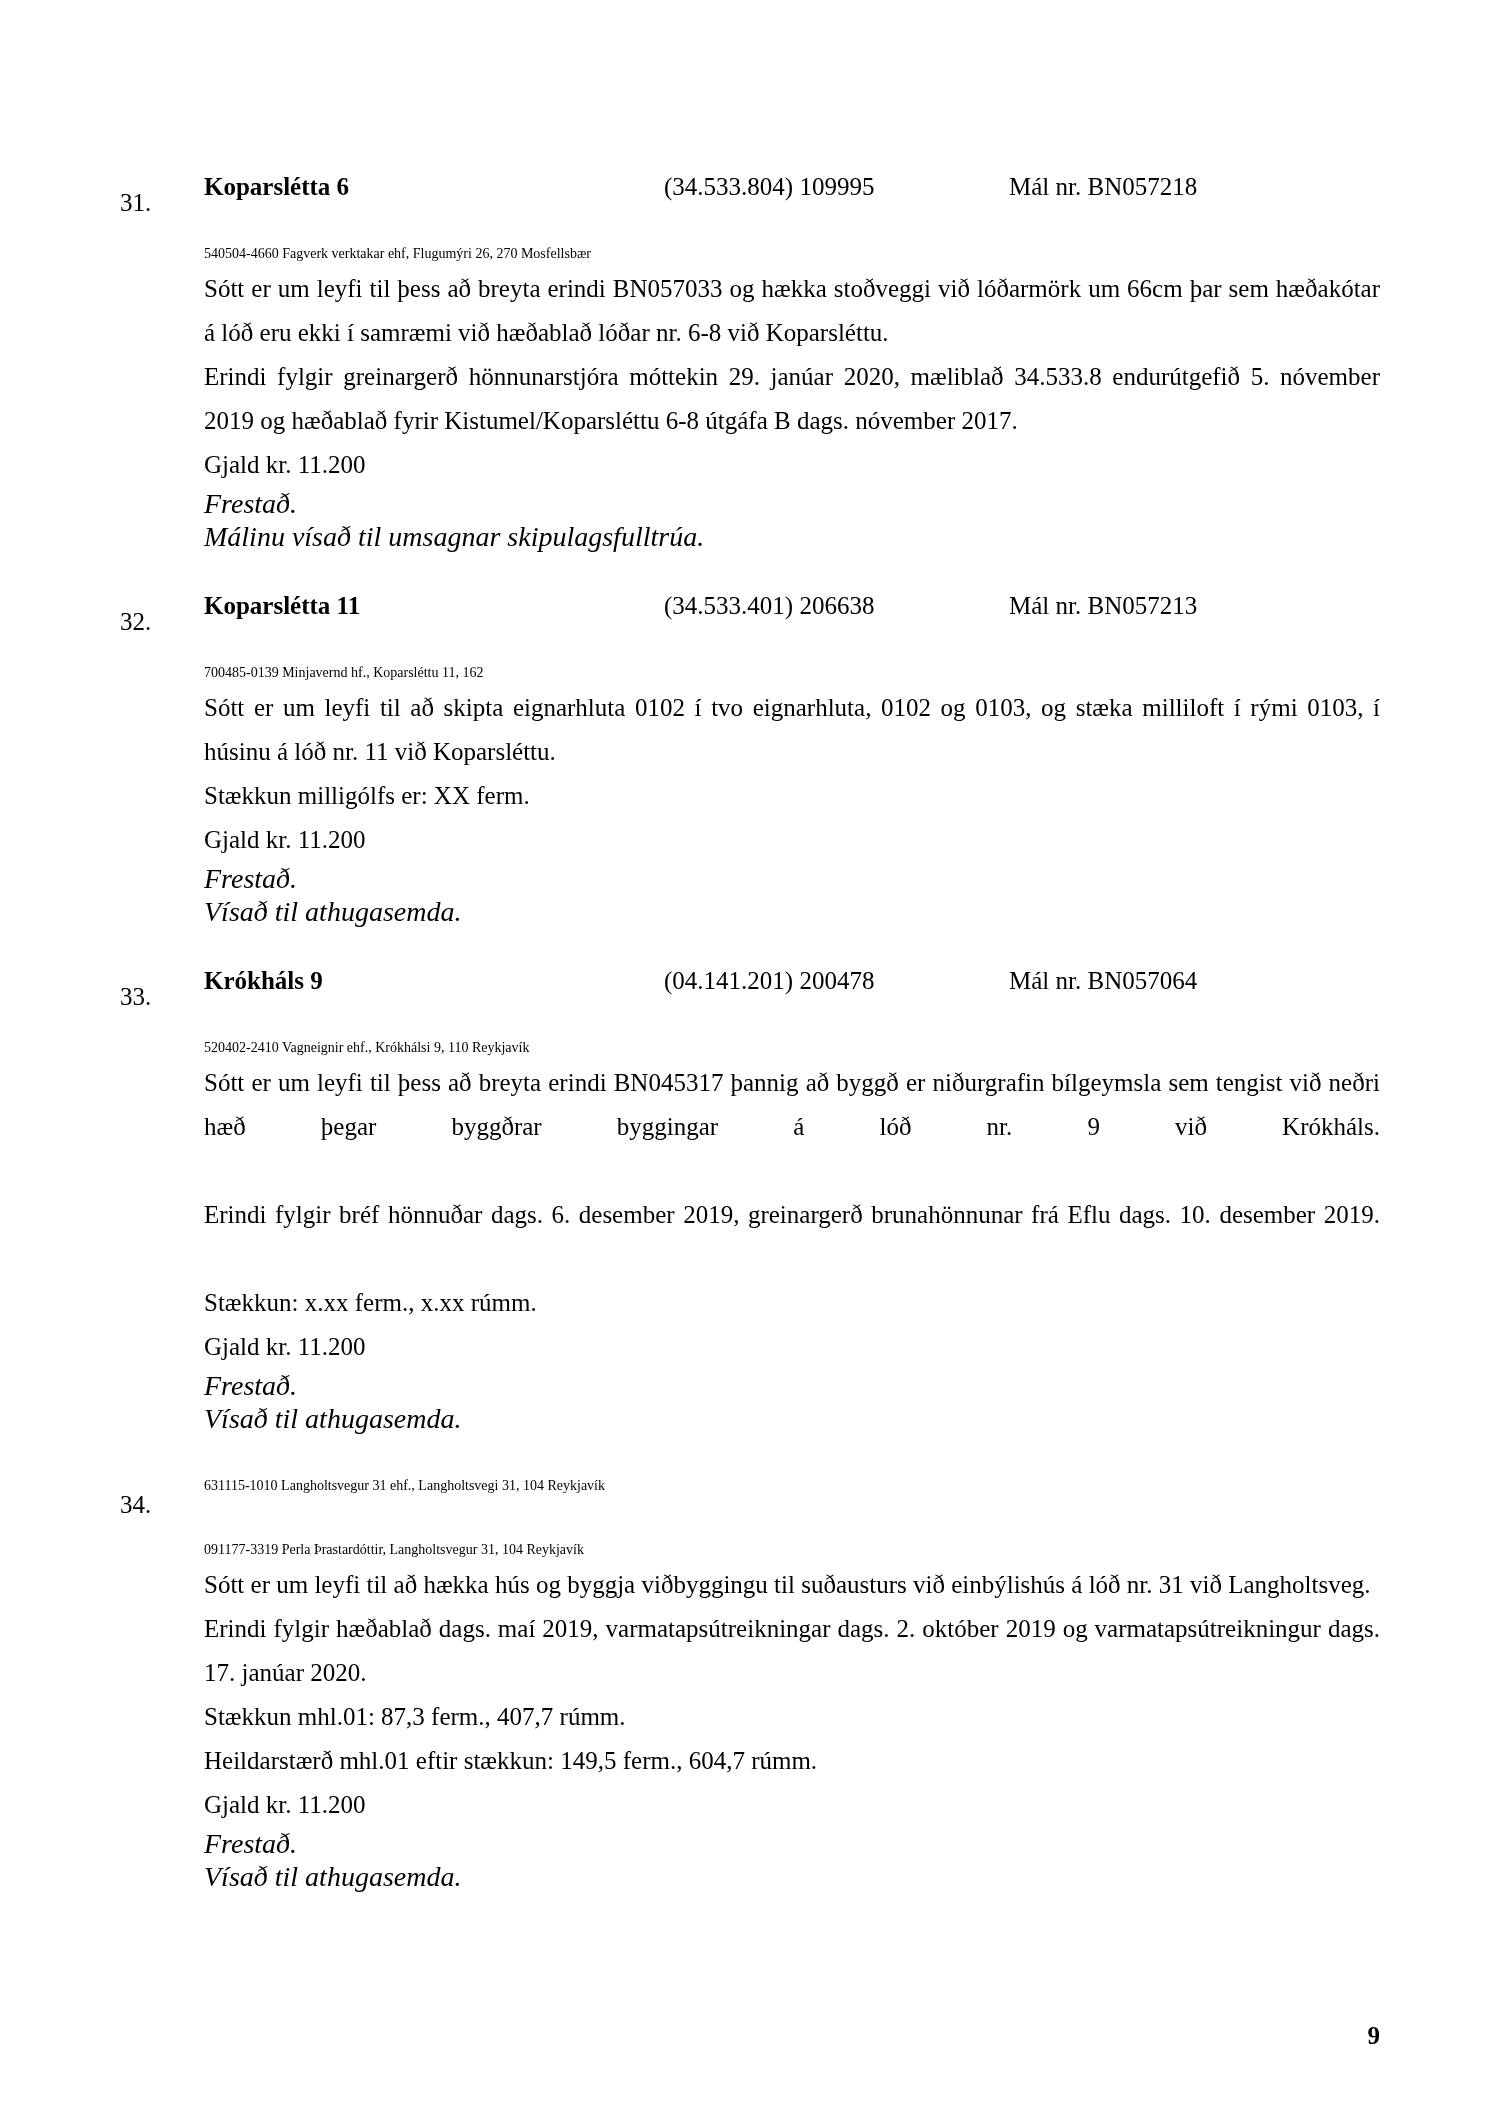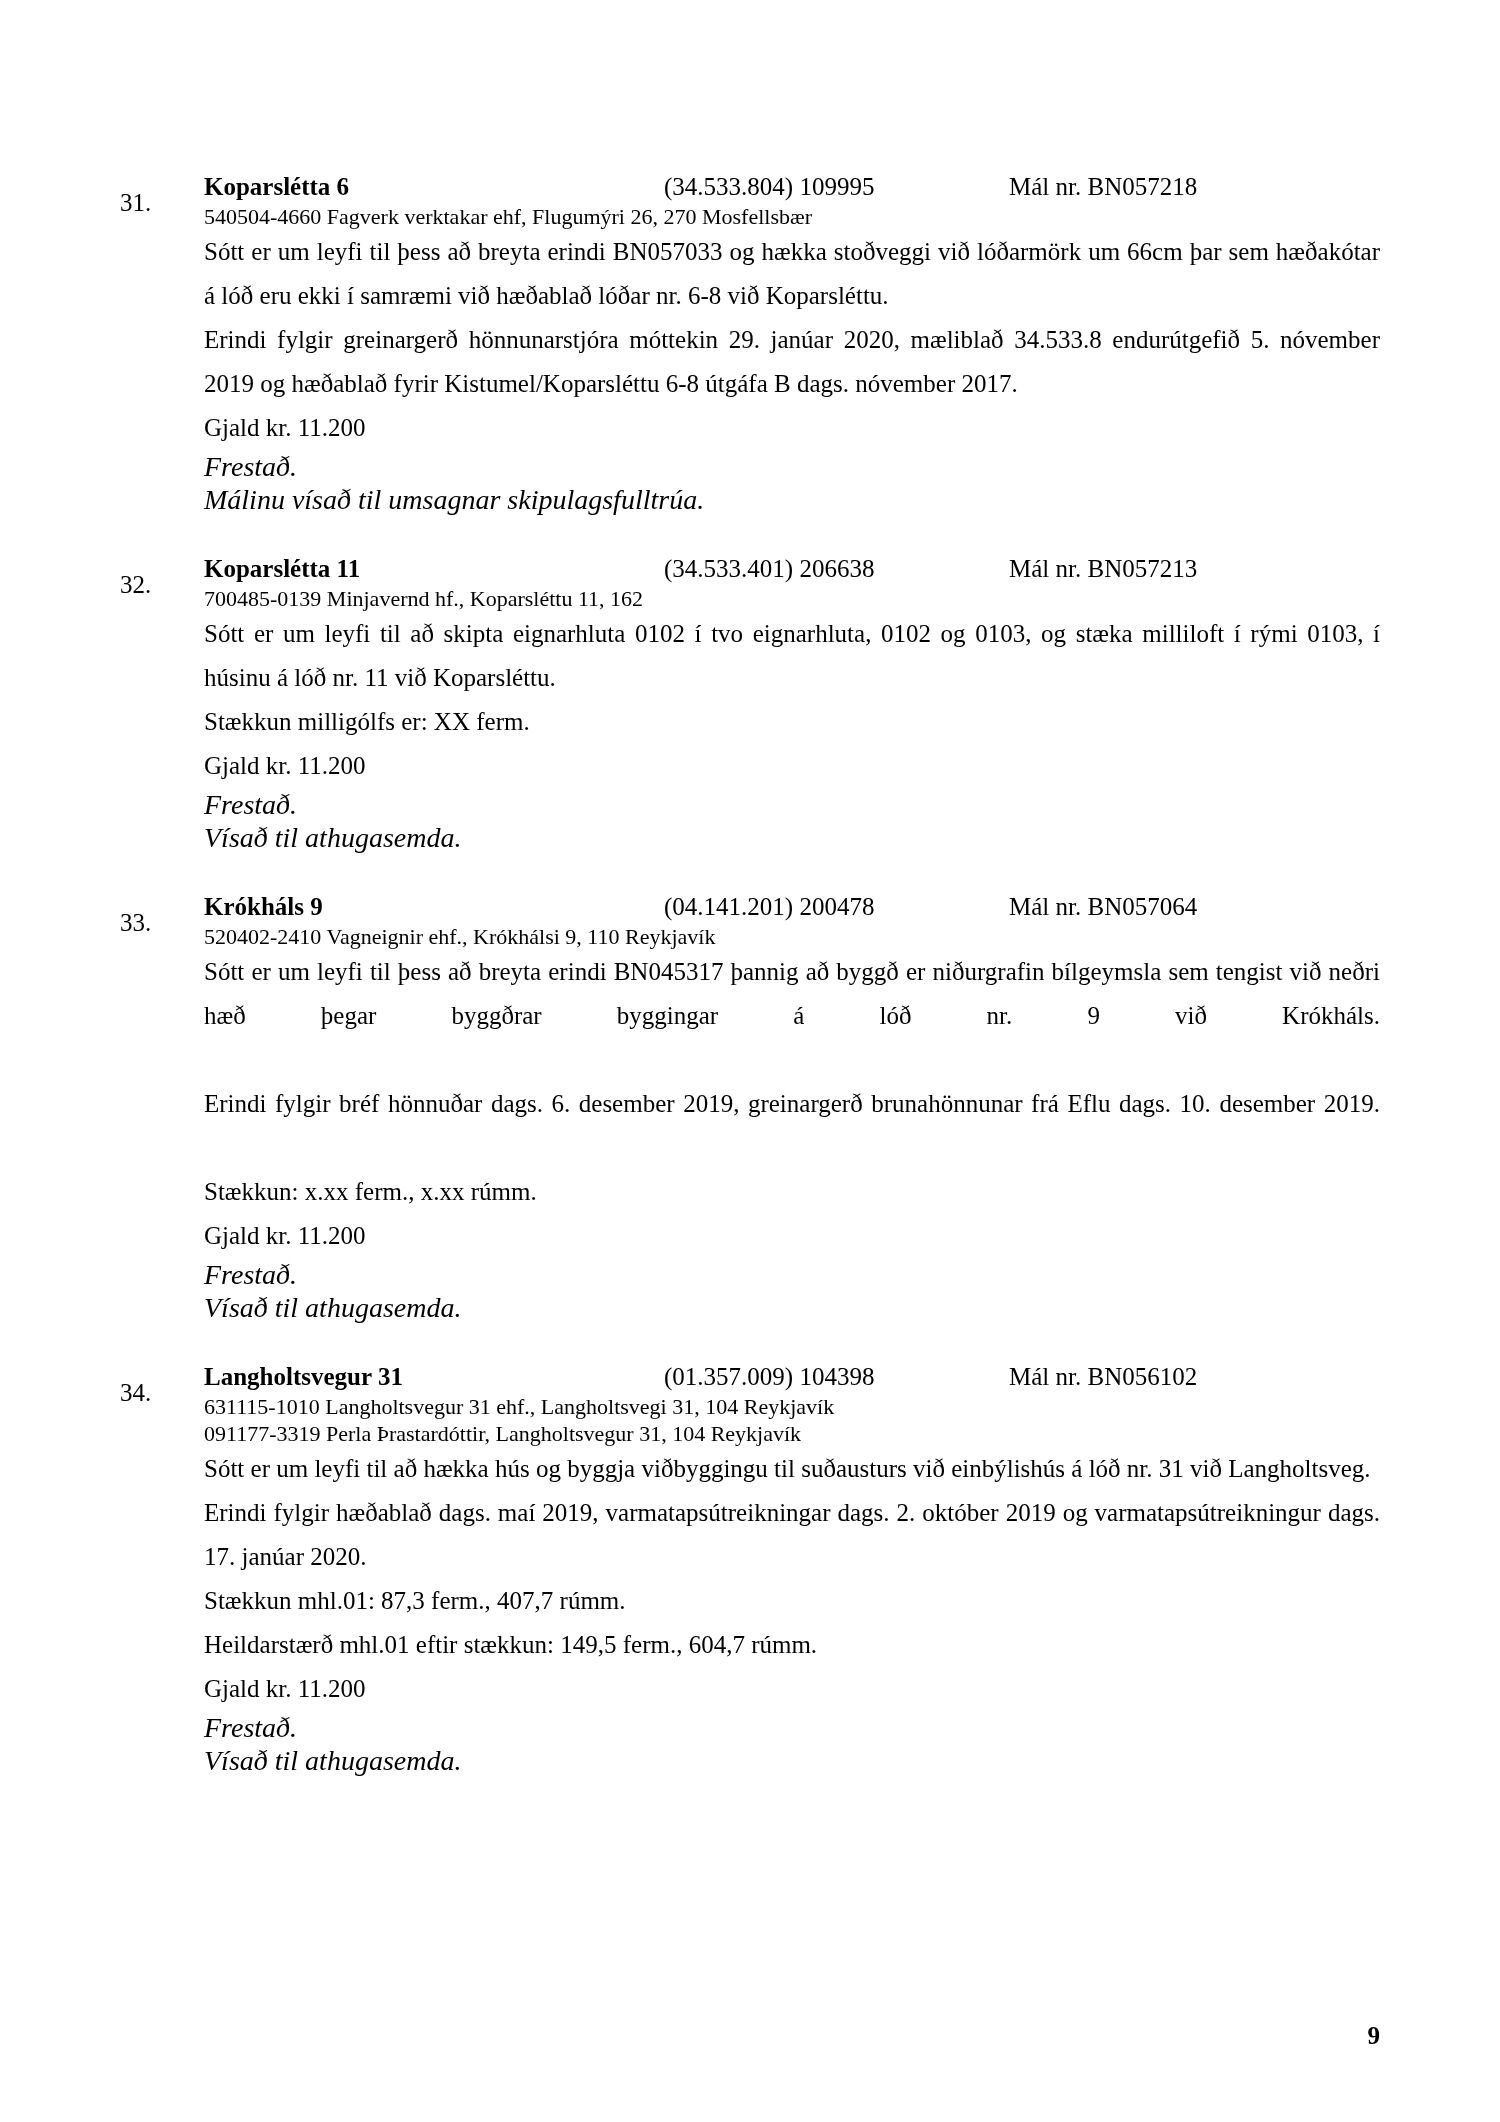--- a/index.html
+++ b/index.html
@@ -54,22 +54,23 @@
     top: 0;
     white-space: nowrap;
   }
   .head-case {
     position: absolute;
     left: 805px;
     top: 0;
     white-space: nowrap;
   }
   .applicant {
-    font-size: 22px;
+    font-size: 14px;
     line-height: 27px;
+    margin-top: 37px;
   }
   .body-line {
     font-size: 25px;
     line-height: 44px;
     text-align: justify;
     font-family: Liberation Serif, serif;
   }
   .italic {
     font-style: italic;
     font-size: 28px;
@@ -138,25 +139,20 @@
     <div class="body-line stretch">Sótt er um leyfi til þess að breyta erindi BN045317 þannig að byggð er niðurgrafin bílgeymsla sem tengist við neðri hæð þegar byggðrar byggingar á lóð nr. 9 við Krókháls.</div>
     <div class="body-line stretch">Erindi fylgir bréf hönnuðar dags. 6. desember 2019, greinargerð brunahönnunar frá Eflu dags. 10. desember 2019.</div>
     <div class="body-line">Stækkun: x.xx ferm., x.xx rúmm.</div>
     <div class="body-line">Gjald kr. 11.200</div>
     <div class="italic">Frestað.</div>
     <div class="italic">Vísað til athugasemda.</div>
   </div>
 
   <div class="entry">
     <div class="entry-num">34.</div>
-    <div class="head-row">
-      <span class="head-address">Langholtsvegur 31</span>
-      <span class="head-prop">(01.357.009) 104398</span>
-      <span class="head-case">Mál nr. BN056102</span>
-    </div>
     <div class="applicant">631115-1010 Langholtsvegur 31 ehf., Langholtsvegi 31, 104 Reykjavík</div>
     <div class="applicant">091177-3319 Perla Þrastardóttir, Langholtsvegur 31, 104 Reykjavík</div>
     <div class="body-line">Sótt er um leyfi til að hækka hús og byggja viðbyggingu til suðausturs við einbýlishús á lóð nr. 31 við Langholtsveg.</div>
     <div class="body-line">Erindi fylgir hæðablað dags. maí 2019, varmatapsútreikningar dags. 2. október 2019 og varmatapsútreikningur dags. 17. janúar 2020.</div>
     <div class="body-line">Stækkun mhl.01: 87,3 ferm., 407,7 rúmm.</div>
     <div class="body-line">Heildarstærð mhl.01 eftir stækkun: 149,5 ferm., 604,7 rúmm.</div>
     <div class="body-line">Gjald kr. 11.200</div>
     <div class="italic">Frestað.</div>
     <div class="italic">Vísað til athugasemda.</div>
   </div>

